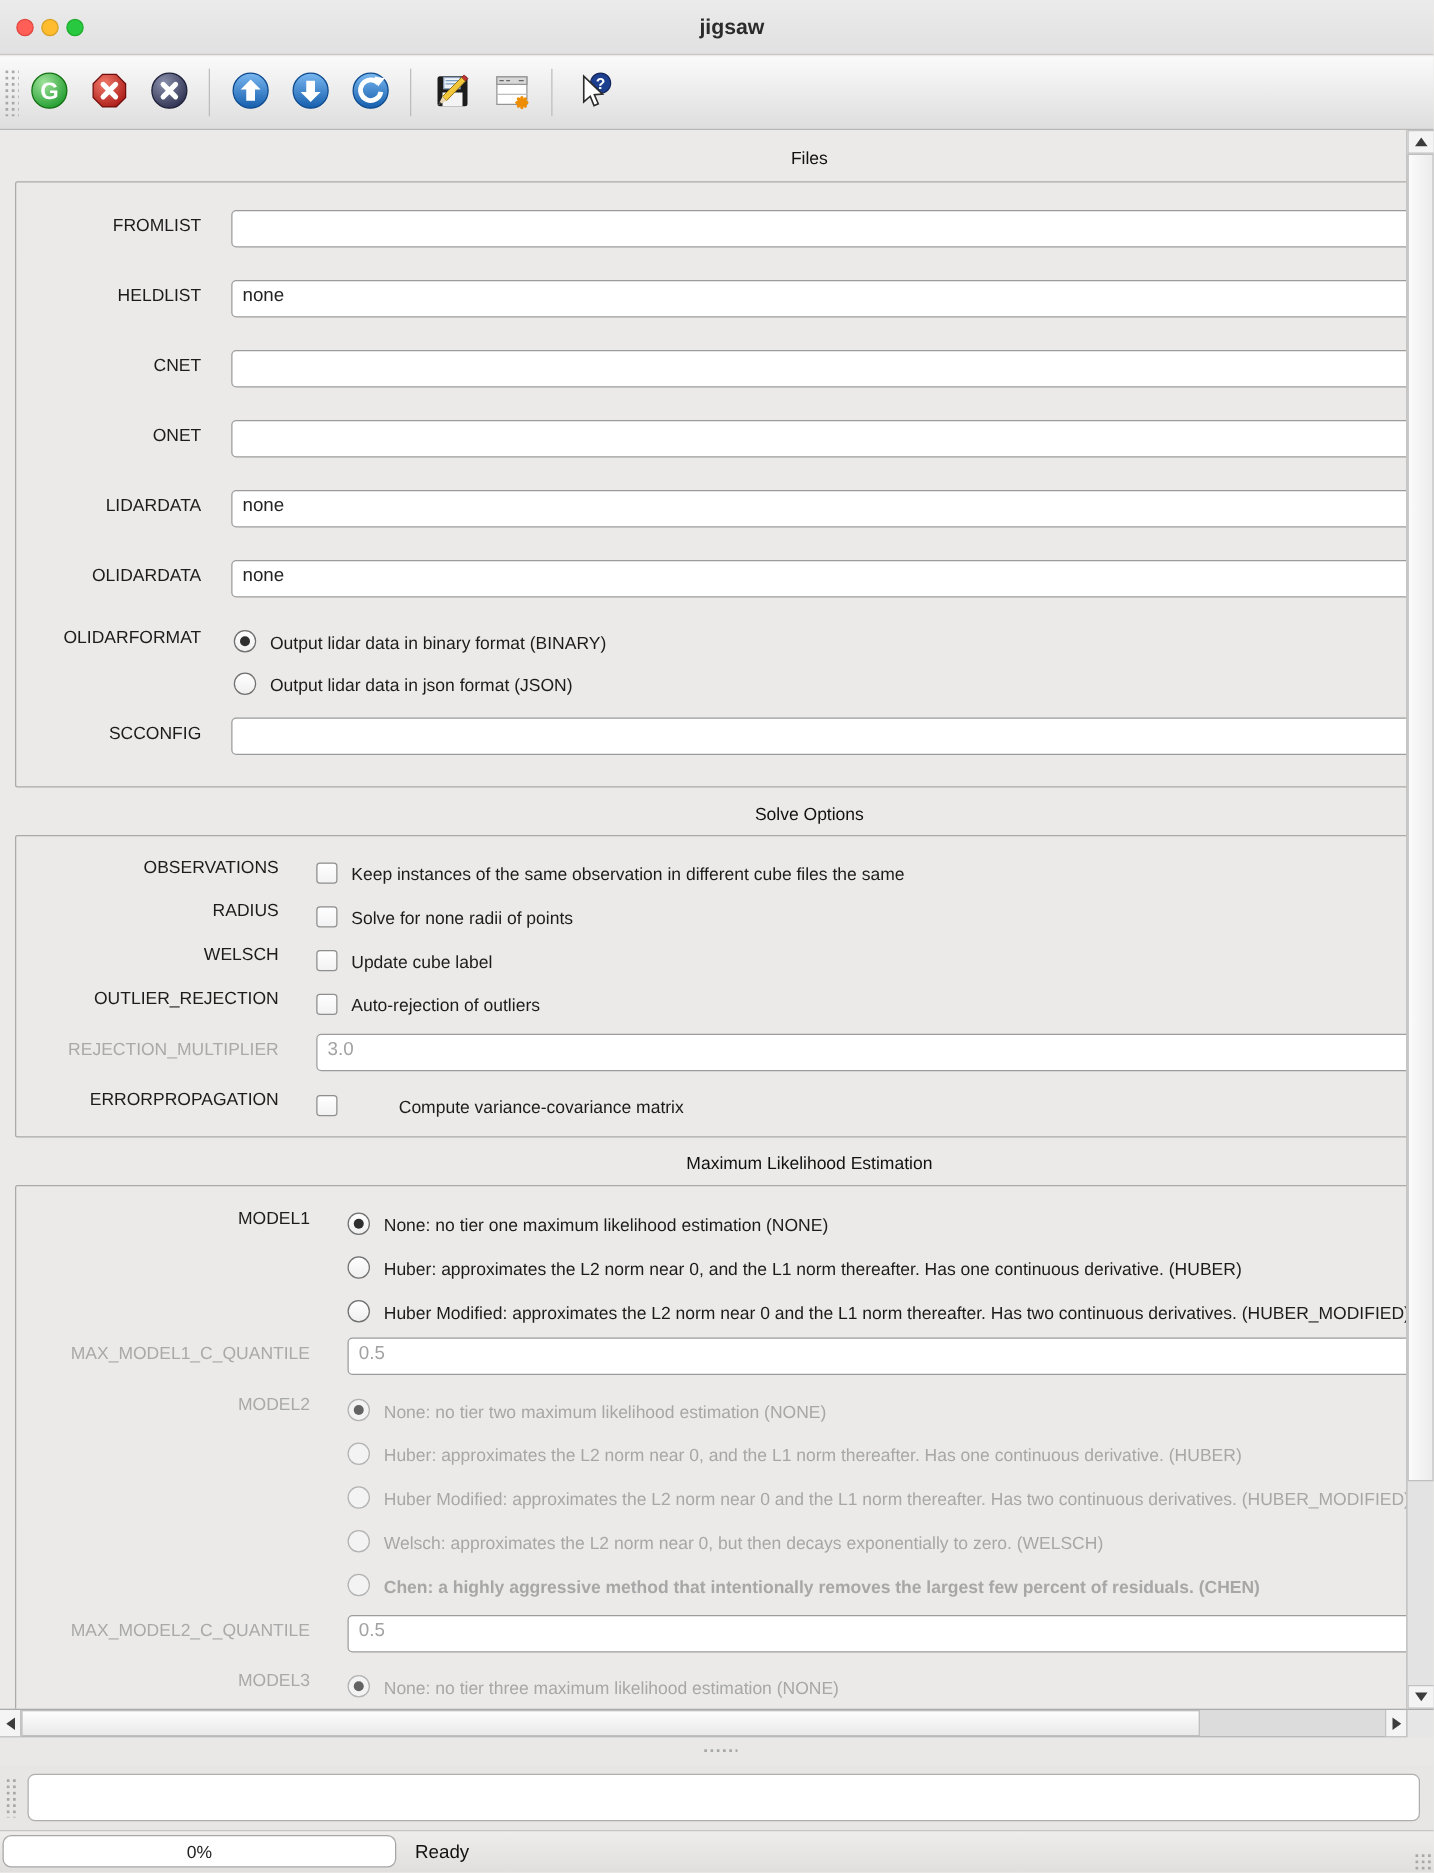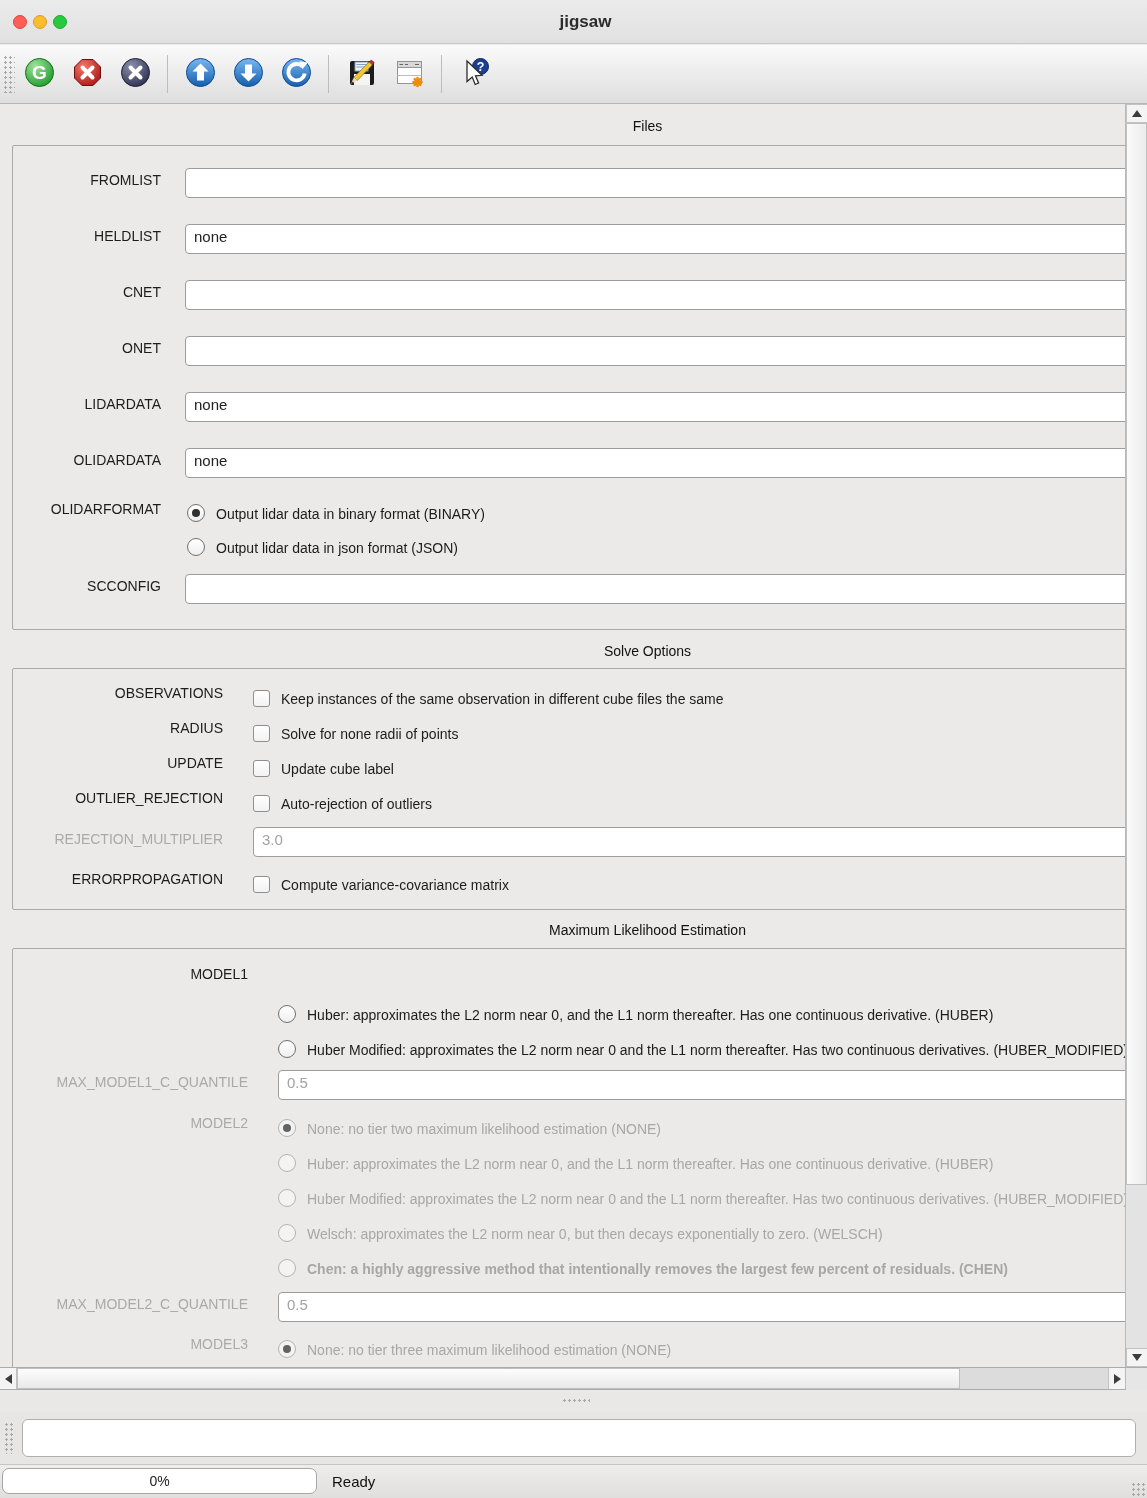--- a/index.html
+++ b/index.html
@@ -296,42 +296,46 @@
       <div class="row-label" style="top:16px;">OBSERVATIONS</div>
       <div class="opt-row" style="top:14px;">
         <span class="check"></span>
         <span class="opt-text">Keep instances of the same observation in different cube files the same</span>
       </div>
       <div class="row-label" style="top:51px;">RADIUS</div>
       <div class="opt-row" style="top:49px;">
         <span class="check"></span>
         <span class="opt-text">Solve for none radii of points</span>
       </div>
-      <div class="row-label" style="top:86px;">UPDATE</div>
+      <div class="row-label" style="top:86px;">WELSCH</div>
       <div class="opt-row" style="top:84px;">
         <span class="check"></span>
         <span class="opt-text">Update cube label</span>
       </div>
       <div class="row-label" style="top:121px;">OUTLIER_REJECTION</div>
       <div class="opt-row" style="top:119px;">
         <span class="check"></span>
         <span class="opt-text">Auto-rejection of outliers</span>
       </div>
       <div class="row-label disabled" style="top:162px;">REJECTION_MULTIPLIER</div>
       <input class="text-input dim" style="top: 158px;" value="3.0">
       <div class="row-label" style="top:202px;">ERRORPROPAGATION</div>
-      <div class="opt-row" style="top:200px;">
+      <div class="opt-row" style="top:200px;gap:38px;">
         <span class="check"></span>
         <span class="opt-text">Compute variance-covariance matrix</span>
       </div>
     </div>
 
     <div class="sec-title" style="top:818px;">Maximum Likelihood Estimation</div>
     <div class="groupbox mle" style="top:844px; height:470px;">
       <div class="row-label" style="top:17px;">MODEL1</div>
+      <div class="opt-row" style="top:15px;">
+        <span class="radio sel"></span>
+        <span class="opt-text">None: no tier one maximum likelihood estimation (NONE)</span>
+      </div>
       <div class="opt-row" style="top:50px;">
         <span class="radio"></span>
         <span class="opt-text">Huber: approximates the L2 norm near 0, and the L1 norm thereafter.  Has one continuous derivative. (HUBER)</span>
       </div>
       <div class="opt-row" style="top:85px;">
         <span class="radio"></span>
         <span class="opt-text">Huber Modified: approximates the L2 norm near 0 and the L1 norm thereafter.  Has two continuous derivatives. (HUBER_MODIFIED)</span>
       </div>
 
       <div class="row-label disabled" style="top:125px;">MAX_MODEL1_C_QUANTILE</div>

